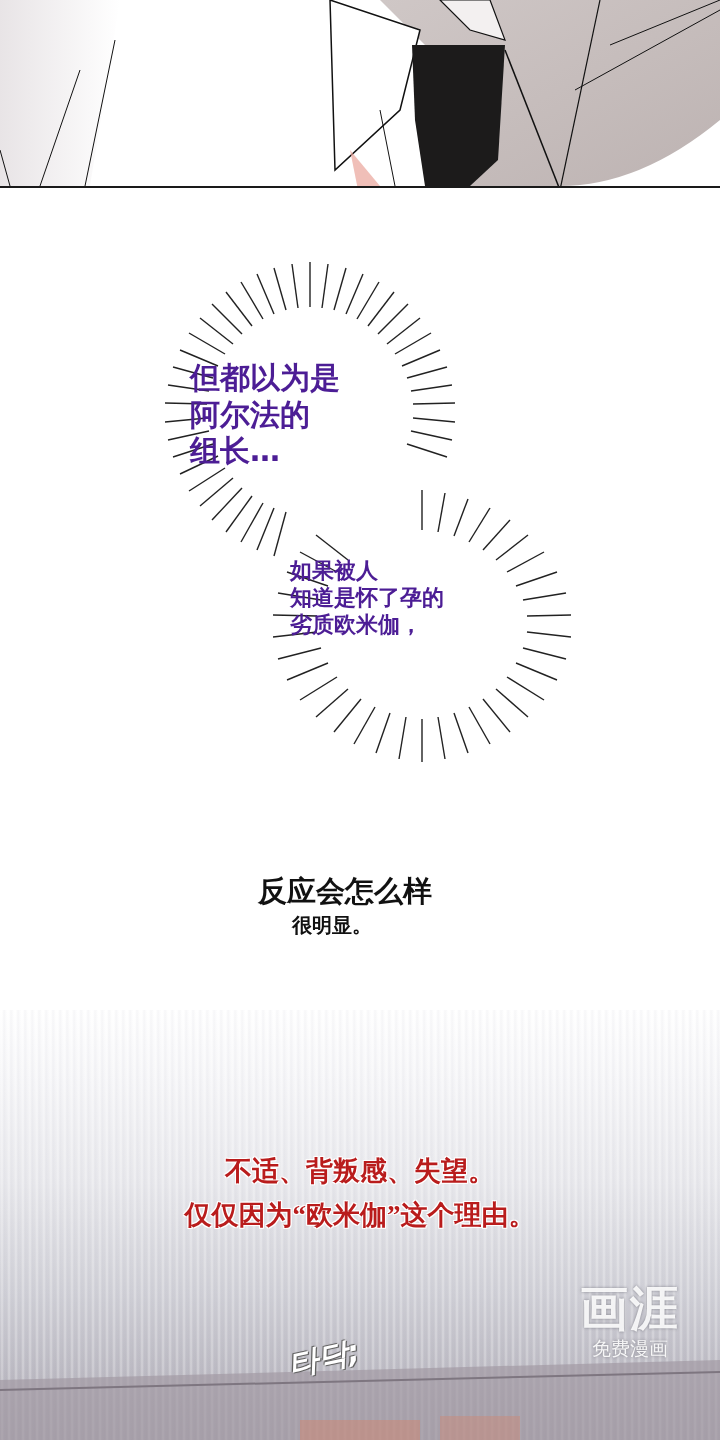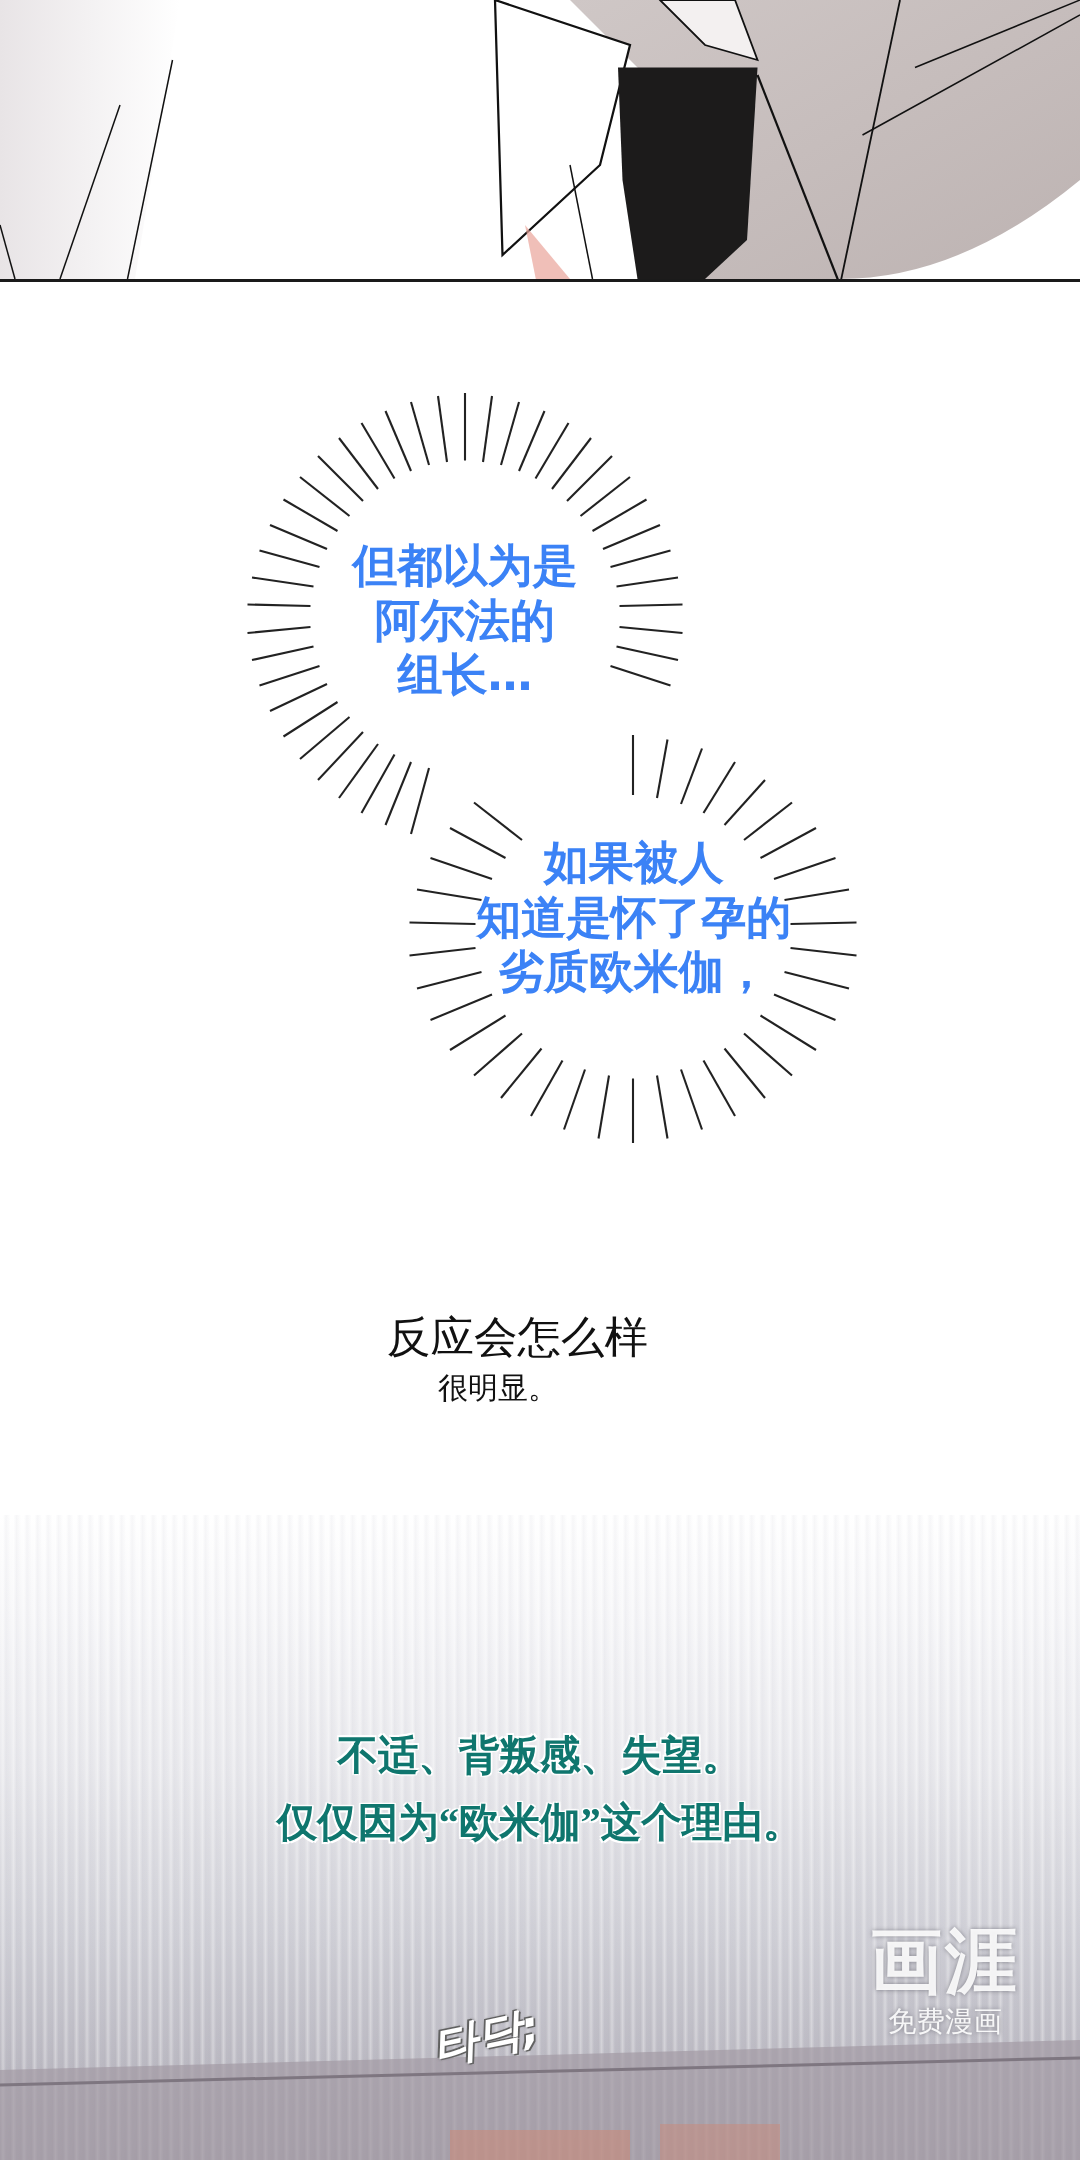--- a/index.html
+++ b/index.html
@@ -1,27 +1,27 @@
 <!DOCTYPE html>
 <html><head>
 <meta charset="utf-8">
 <style>
   html, body { margin: 0; padding: 0; }
   body { width: 720px; height: 1440px; position: relative; overflow: hidden; background: #ffffff; font-family: "DejaVu Sans", sans-serif; }
   .panel-top { position: absolute; left: 0; top: 0; width: 720px; height: 186px; overflow: hidden; background: #ffffff; border-bottom: 2px solid #1a1a1a; }
   .panel-top svg { position: absolute; left: 0; top: 0; }
   .burst { position: absolute; }
   .burst svg { position: absolute; left: 0; top: 0; }
-  .bubble-text { position: absolute; text-align: center; color: #3b82f6; font-weight: bold; line-height: 1.22; white-space: pre-line; }
-  .narr { position: absolute; color: #111; font-weight: normal; }
+  .bubble-text { position: absolute; text-align: left; color: #4c1d95; font-weight: bold; line-height: 1.22; white-space: pre-line; }
+  .narr { position: absolute; color: #111; font-weight: bold; }
   .bottom-panel { position: absolute; left: 0; top: 1010px; width: 720px; height: 430px; overflow: hidden;
      background: linear-gradient(180deg, #ffffff 0%, #f7f7f9 15%, #e8e8ec 40%, #cfcfd6 65%, #b9b7c0 85%, #aaa6b0 100%); }
   .streaks { position: absolute; left: 0; top: 0; width: 720px; height: 430px;
      background: repeating-linear-gradient(90deg, rgba(255,255,255,0.0) 0px, rgba(255,255,255,0.35) 2px, rgba(200,200,210,0.15) 4px, rgba(255,255,255,0) 7px); }
-  .bottom-text { position: absolute; left: 0; width: 720px; text-align: center; color: #0f766e; font-weight: bold; font-size: 27px; line-height: 38px;
+  .bottom-text { position: absolute; left: 0; width: 720px; text-align: center; color: #b91c1c; font-weight: bold; font-size: 27px; line-height: 38px;
      text-shadow: 0 0 2px #fff, 0 0 2px #fff, 1px 1px 0 #fff, -1px -1px 0 #fff, 1px -1px 0 #fff, -1px 1px 0 #fff; }
   .watermark { position: absolute; left: 568px; top: 1280px; width: 124px; text-align: center; color: rgba(255,255,255,0.9); }
   .wm-logo { font-size: 48px; font-weight: bold; letter-spacing: 2px; line-height: 56px; text-shadow: 0 0 3px rgba(80,80,90,0.6); }
   .wm-sub { font-size: 19px; line-height: 24px; text-shadow: 0 0 3px rgba(80,80,90,0.6); }
   .sfx { position: absolute; left: 288px; top: 1338px; color: #fff; font-weight: bold; font-size: 30px; transform: rotate(-12deg);
      text-shadow: 0 0 2px #555, 1px 1px 0 #666, -1px -1px 0 #666; font-style: italic; }
   .building { position: absolute; left: 0; top: 1360px; width: 720px; height: 80px; }
 </style>
 </head>
 <body>
@@ -138,21 +138,21 @@
         <line x1="37" y1="190" x2="78" y2="173"></line>
       <line x1="28" y1="169" x2="71" y2="158"></line>
         <line x1="23" y1="147" x2="67" y2="142"></line>
         <line x1="23" y1="125" x2="67" y2="126"></line>
       <line x1="28" y1="103" x2="71" y2="110"></line>
         <line x1="37" y1="82" x2="78" y2="96"></line>
         <line x1="50" y1="62" x2="87" y2="82"></line>
       <line x1="66" y1="45" x2="98" y2="70"></line>
     </g>
   </svg>
-  <div class="bubble-text" style="left:40px; top:68px; width:265px; font-size:30px;">如果被人
+  <div class="bubble-text" style="left:40px; top:68px; width:265px; font-size:22px;">如果被人
 知道是怀了孕的
 劣质欧米伽，</div>
 </div>
 
 <div class="narr" style="left:258px; top:872px; font-size:29px;">反应会怎么样</div>
 <div class="narr" style="left:292px; top:912px; font-size:20px;">很明显。</div>
 
 <div class="bottom-panel">
   <div class="streaks"></div>
   <svg class="building" width="720" height="80" viewBox="0 0 720 80" style="top:350px;">

